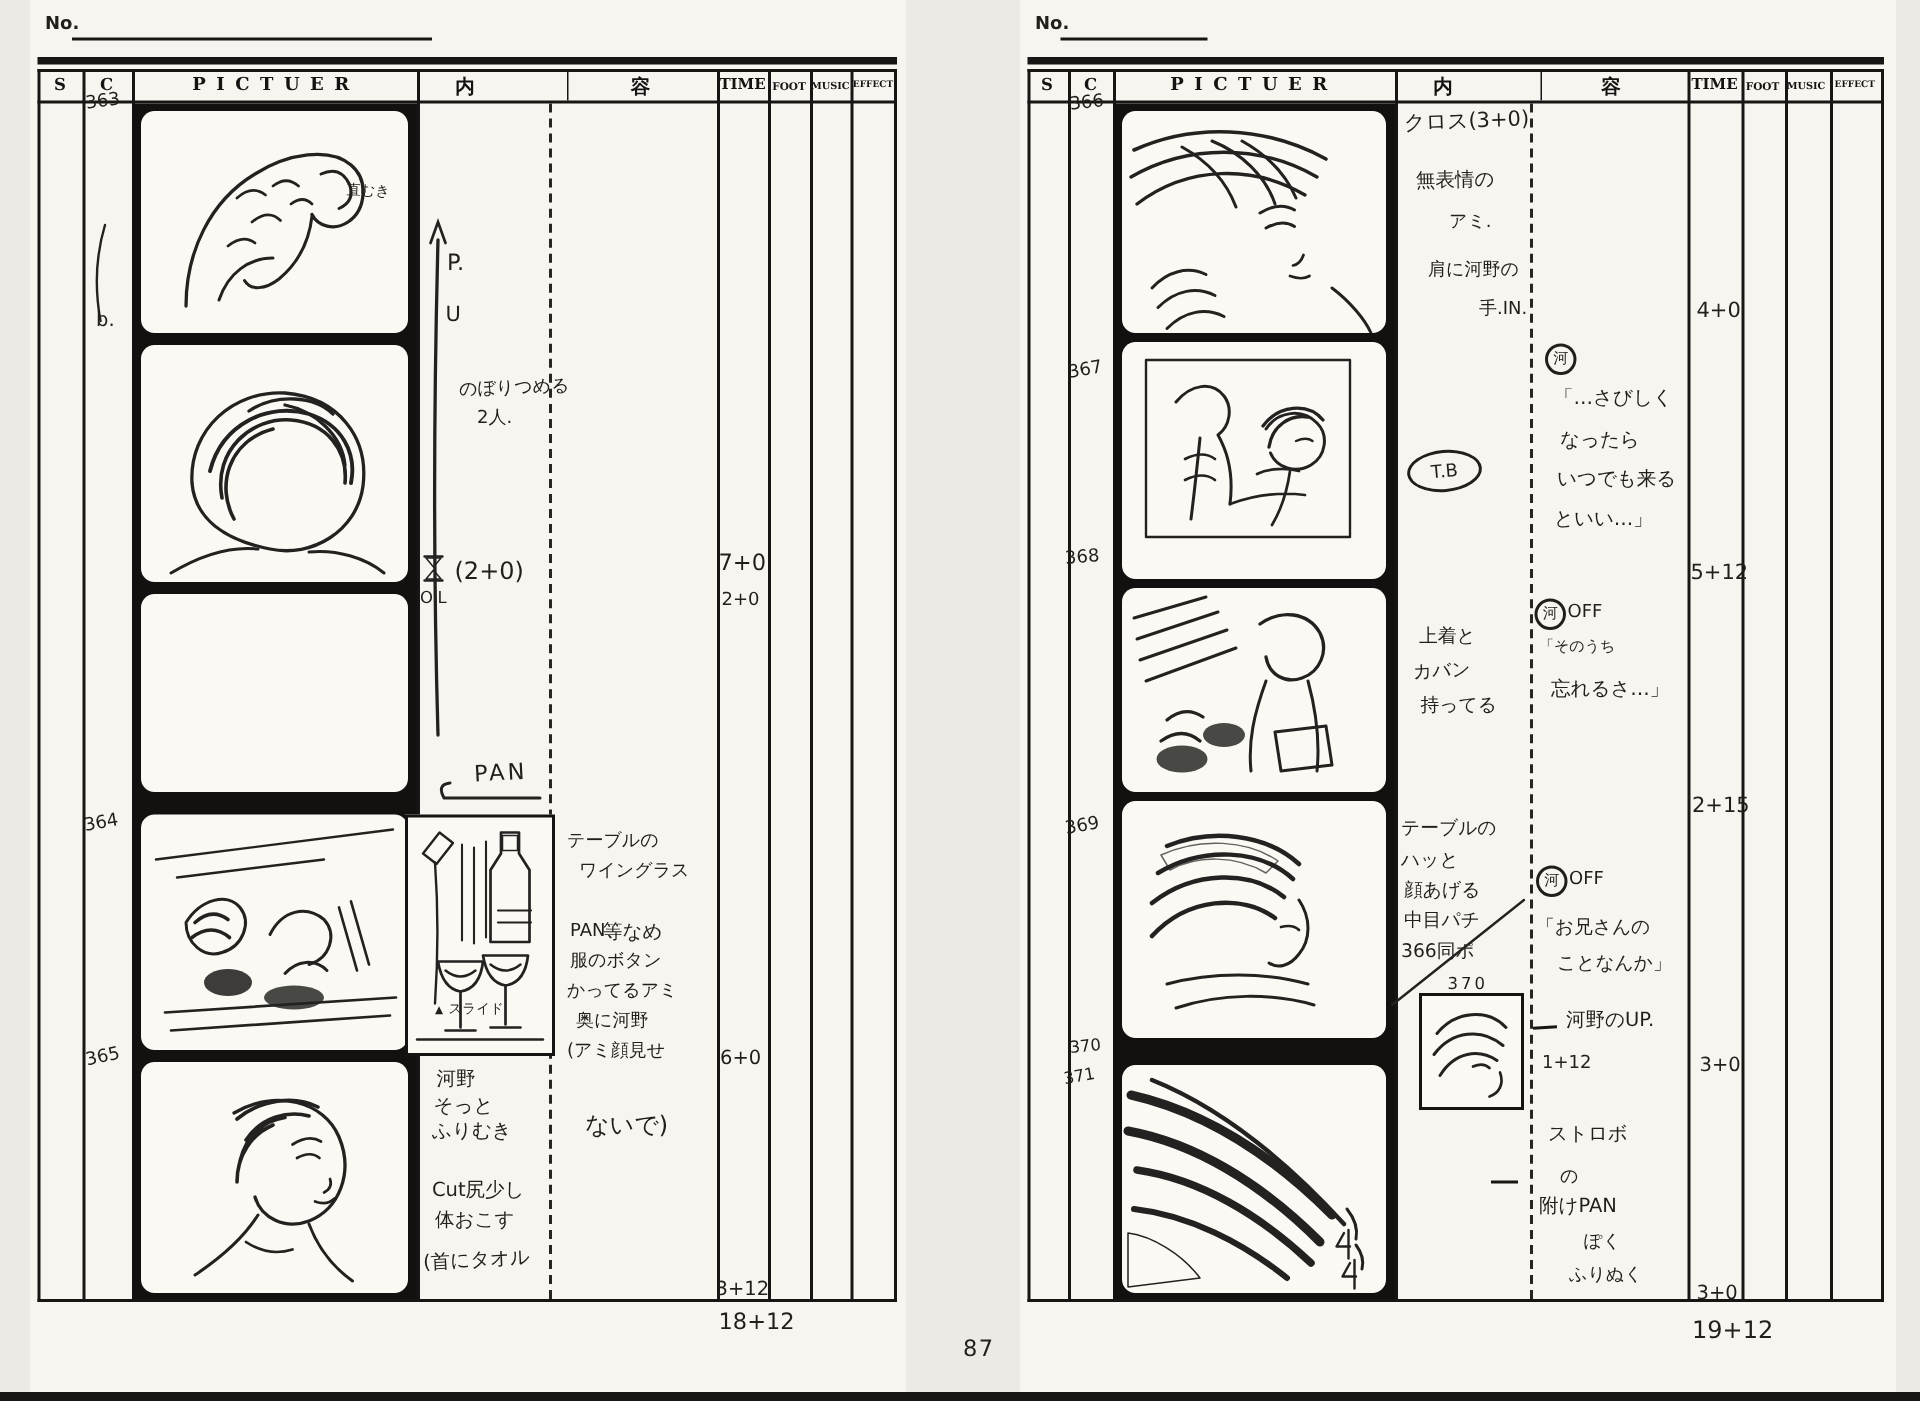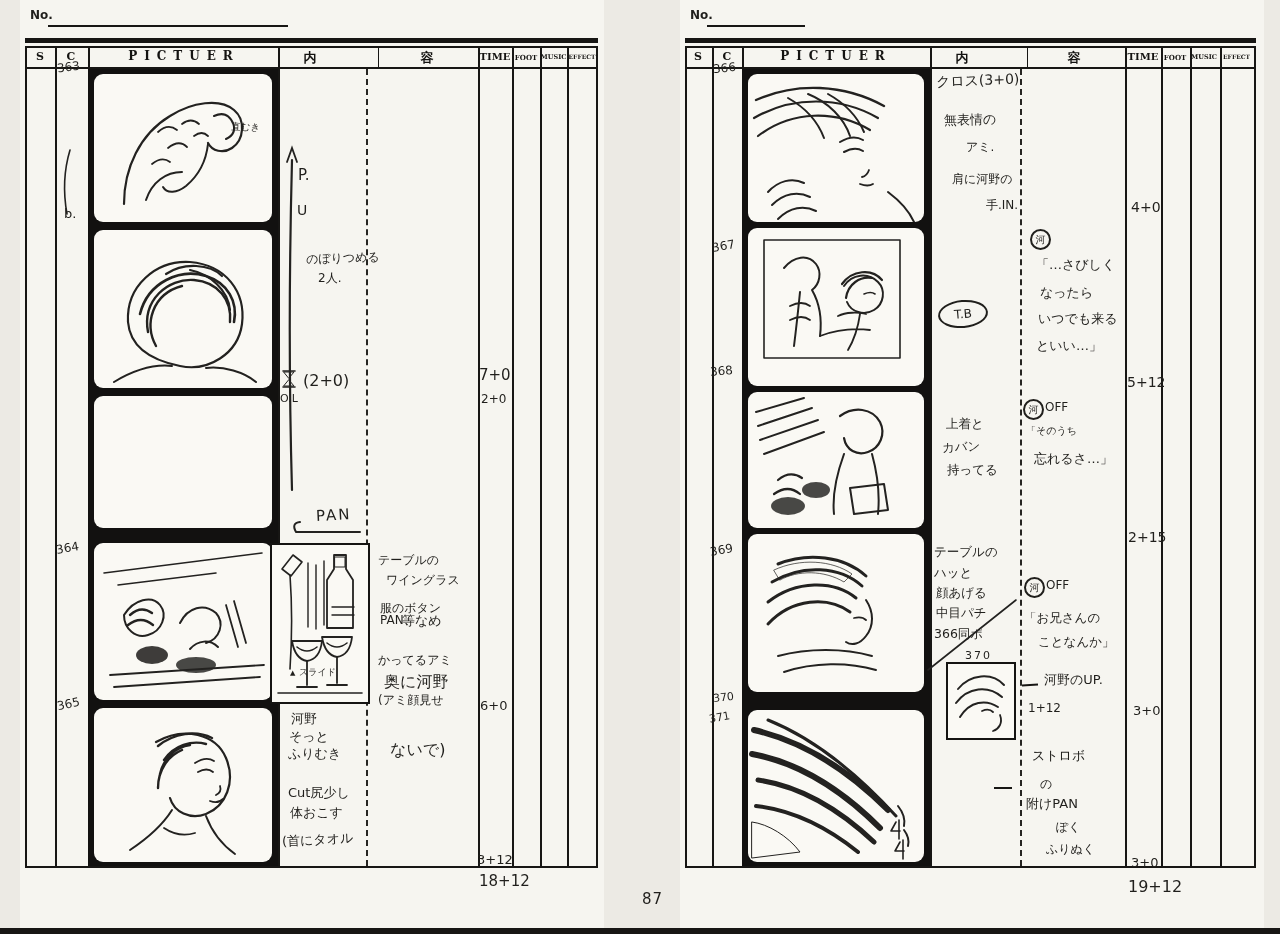--- a/index.html
+++ b/index.html
@@ -146,23 +146,23 @@
     <path d="M4 146 H88" stroke-width="1.6"></path>
   </svg>
 </div>
 <div class="hw" style="left:290px;top:669px;font-size:7px;z-index:7">▲</div>
 <div class="hw" style="left:299px;top:666px;font-size:9px;z-index:7">スライド</div>
 
 <div class="hw" style="left:378px;top:552px;font-size:12px">テーブルの</div>
 <div class="hw" style="left:386px;top:572px;font-size:12px">ワイングラス</div>
 <div class="hw" style="left:402px;top:612px;font-size:13px">等なめ</div>
 <div class="hw" style="left:380px;top:612px;font-size:12px">PAN、</div>
-<div class="hw" style="left:380px;top:600px;font-size:12px">服のボタン</div>
+<div class="hw" style="left:380px;top:632px;font-size:12px">服のボタン</div>
 <div class="hw" style="left:378px;top:652px;font-size:12px">かってるアミ</div>
-<div class="hw" style="left:384px;top:672px;font-size:16px">奥に河野</div>
+<div class="hw" style="left:384px;top:672px;font-size:12px">奥に河野</div>
 <div class="hw" style="left:378px;top:692px;font-size:12px">(アミ顔見せ</div>
 <div class="hw" style="left:390px;top:740px;font-size:16px">ないで)</div>
 
 <div class="hw" style="left:291px;top:710px;font-size:13px">河野</div>
 <div class="hw" style="left:289px;top:728px;font-size:13px">そっと</div>
 <div class="hw" style="left:288px;top:745px;font-size:13px">ふりむき</div>
 <div class="hw" style="left:288px;top:784px;font-size:13px">Cut尻少し</div>
 <div class="hw" style="left:290px;top:804px;font-size:13px">体おこす</div>
 <div class="hw" style="left:282px;top:831px;font-size:13px;transform:rotate(-3deg)">(首にタオル</div>
 

